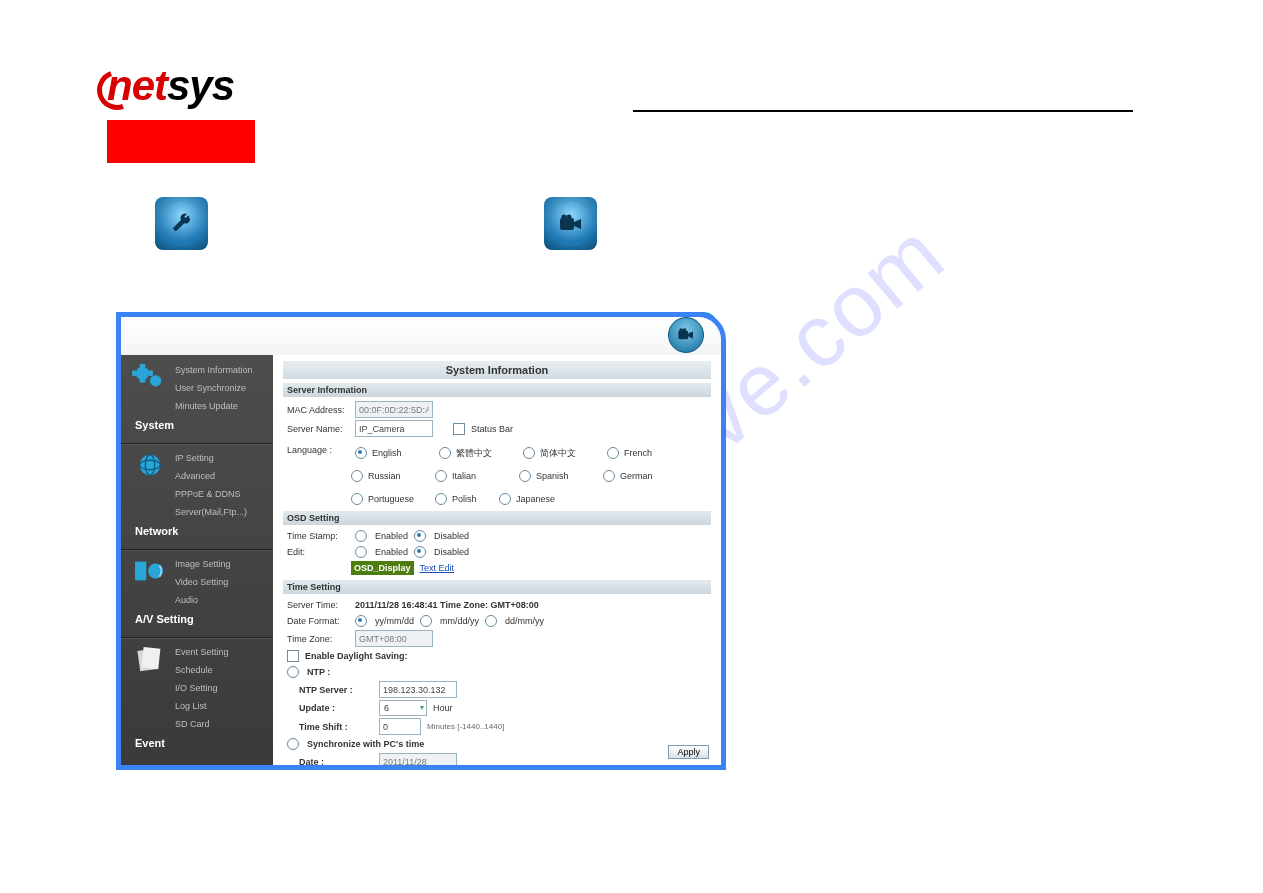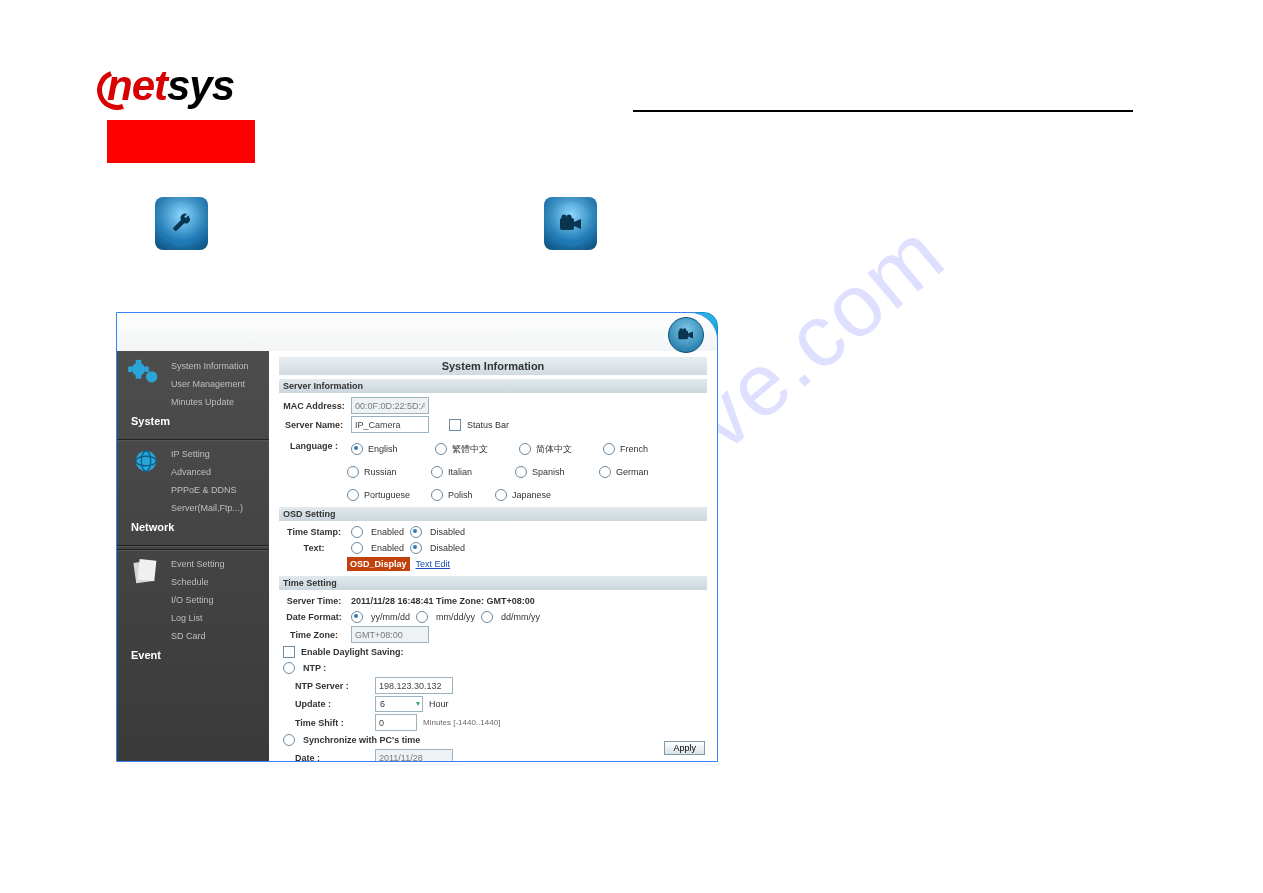--- a/index.html
+++ b/index.html
@@ -97,21 +97,21 @@
     white-space: nowrap;
   }
 
   
   .shot {
     position: absolute;
     left: 116px;
     top: 312px;
     width: 600px;
     height: 448px;
-    border: 1px solid #3b82f6;
+    border: 5px solid #3b82f6;
     background: #fff;
     border-radius: 0 28px 0 0;
     overflow: hidden;
     box-shadow: 0 0 0 1px #7faec5 inset;
   }
   .shot-tab {
     position: absolute;
     left: 498px;
     top: 312px;
     width: 218px;
@@ -187,21 +187,21 @@
   }
   .section-hdr {
     background: linear-gradient(#e2eaee,#cbd6dc);
     font-weight:bold;
     font-size:9px;
     padding:2px 4px;
     color:#333;
     margin: 4px 0 3px 0;
   }
   .row { display:flex; align-items:center; padding:1px 0 1px 4px; gap:6px; line-height:14px;}
-  .lbl { width: 62px; font-weight:bold; color:#333;text-align:center;}
+  .lbl { width: 62px; font-weight:normal; color:#333;}
   .lbl2 { width: 74px; font-weight:bold; color:#333; padding-left:12px;}
   .txt-in {
     border:1px solid #9bb3c1;
     background:#fff;
     font-size:9px;
     padding:1px 3px;
     height:13px;
     width:70px;
     color:#444;
   }
@@ -211,21 +211,21 @@
     vertical-align:middle; margin-right:2px; position:relative; background:#fff;
   }
   .radio.sel::after{
     content:"";position:absolute;left:2px;top:2px;width:4px;height:4px;border-radius:50%;
     background:#2a7bb5;
   }
   .chk {
     width:10px;height:10px;border:1px solid #6c8aa0;display:inline-block;background:#fff;
   }
   .lang-opt { display:inline-flex; align-items:center; width:78px; gap:3px;margin-top:7px;}
-  .osd-disp { display:inline-block; background:#c2410c; color:#fff; padding:0 3px; font-weight:bold;}
+  .osd-disp { display:inline-block; background:#4d7c0f; color:#fff; padding:0 3px; font-weight:bold;}
   .link { color:#1a4fb8; text-decoration:underline; cursor:pointer;}
   .apply-btn {
     position:absolute; right:12px; bottom:6px;
     border:1px solid #7f9aab; background:linear-gradient(#fff,#d9e2e7);
     font-size:9px; padding:1px 8px; border-radius:0; cursor:pointer;
   }
   .sel-box {
     border:1px solid #9bb3c1; background:#fff; font-size:9px; padding:0 12px 0 4px;
     height:14px; position:relative; display:inline-block; min-width:30px;
   }
@@ -290,21 +290,21 @@
                     <circle cx="26" cy="20" r="6"></circle>
                     <rect x="9" y="2" width="6" height="4"></rect>
                     <rect x="9" y="18" width="6" height="4"></rect>
                     <rect x="1" y="9" width="4" height="6"></rect>
                     <rect x="19" y="9" width="4" height="6"></rect>
                   </g>
                 </svg>
             </span>
             <span class="side-items">
               <div class="side-item">System Information</div>
-              <div class="side-item">User Management</div>
+              <div class="side-item">User Synchronize</div>
               <div class="side-item">Minutes Update</div>
             </span>
           </div>
           <div class="side-cat">System</div>
         </div>
         <div class="side-divider"></div>
         <div class="side-group">
           <div class="side-icon-row">
             <span class="side-icon">
               <svg viewBox="0 0 40 32">
@@ -316,20 +316,37 @@
             <span class="side-items">
               <div class="side-item">IP Setting</div>
               <div class="side-item">Advanced</div>
               <div class="side-item">PPPoE &amp; DDNS</div>
               <div class="side-item">Server(Mail,Ftp...)</div>
             </span>
           </div>
           <div class="side-cat">Network</div>
         </div>
         <div class="side-divider"></div>
+        <div class="side-group">
+          <div class="side-icon-row">
+            <span class="side-icon">
+              <svg viewBox="0 0 40 32">
+                  <rect x="4" y="6" width="12" height="20" fill="#2aa5d8"></rect>
+                  <circle cx="26" cy="16" r="8" fill="#2aa5d8"></circle>
+                  <path d="M30 10 a10 10 0 0 1 0 12" fill="none" stroke="#9ad5ef" stroke-width="2"></path>
+                </svg>
+            </span>
+            <span class="side-items">
+              <div class="side-item">Image Setting</div>
+              <div class="side-item">Video Setting</div>
+              <div class="side-item">Audio</div>
+            </span>
+          </div>
+          <div class="side-cat">A/V Setting</div>
+        </div>
         <div class="side-divider"></div>
         <div class="side-group">
           <div class="side-icon-row">
             <span class="side-icon">
               <svg viewBox="0 0 40 32">
                   <rect x="8" y="6" width="18" height="22" fill="#d8d8d8" transform="rotate(-8 17 17)"></rect>
                   <rect x="12" y="4" width="18" height="22" fill="#f0f0f0" transform="rotate(6 21 15)"></rect>
                 </svg>
             </span>
             <span class="side-items">
@@ -413,21 +430,21 @@
 
         <div class="section-hdr">OSD Setting</div>
         <div class="row">
           <span class="lbl">Time Stamp:</span>
           <span class="radio"></span>
             <span>Enabled</span>
           <span class="radio sel"></span>
             <span>Disabled</span>
         </div>
         <div class="row">
-          <span class="lbl">Text:</span>
+          <span class="lbl">Edit:</span>
           <span class="radio"></span>
             <span>Enabled</span>
           <span class="radio sel"></span>
             <span>Disabled</span>
         </div>
         <div class="row" style="padding-left:68px;">
           <span class="osd-disp">OSD_Display</span>
           <span class="link">Text Edit</span>
         </div>
 

